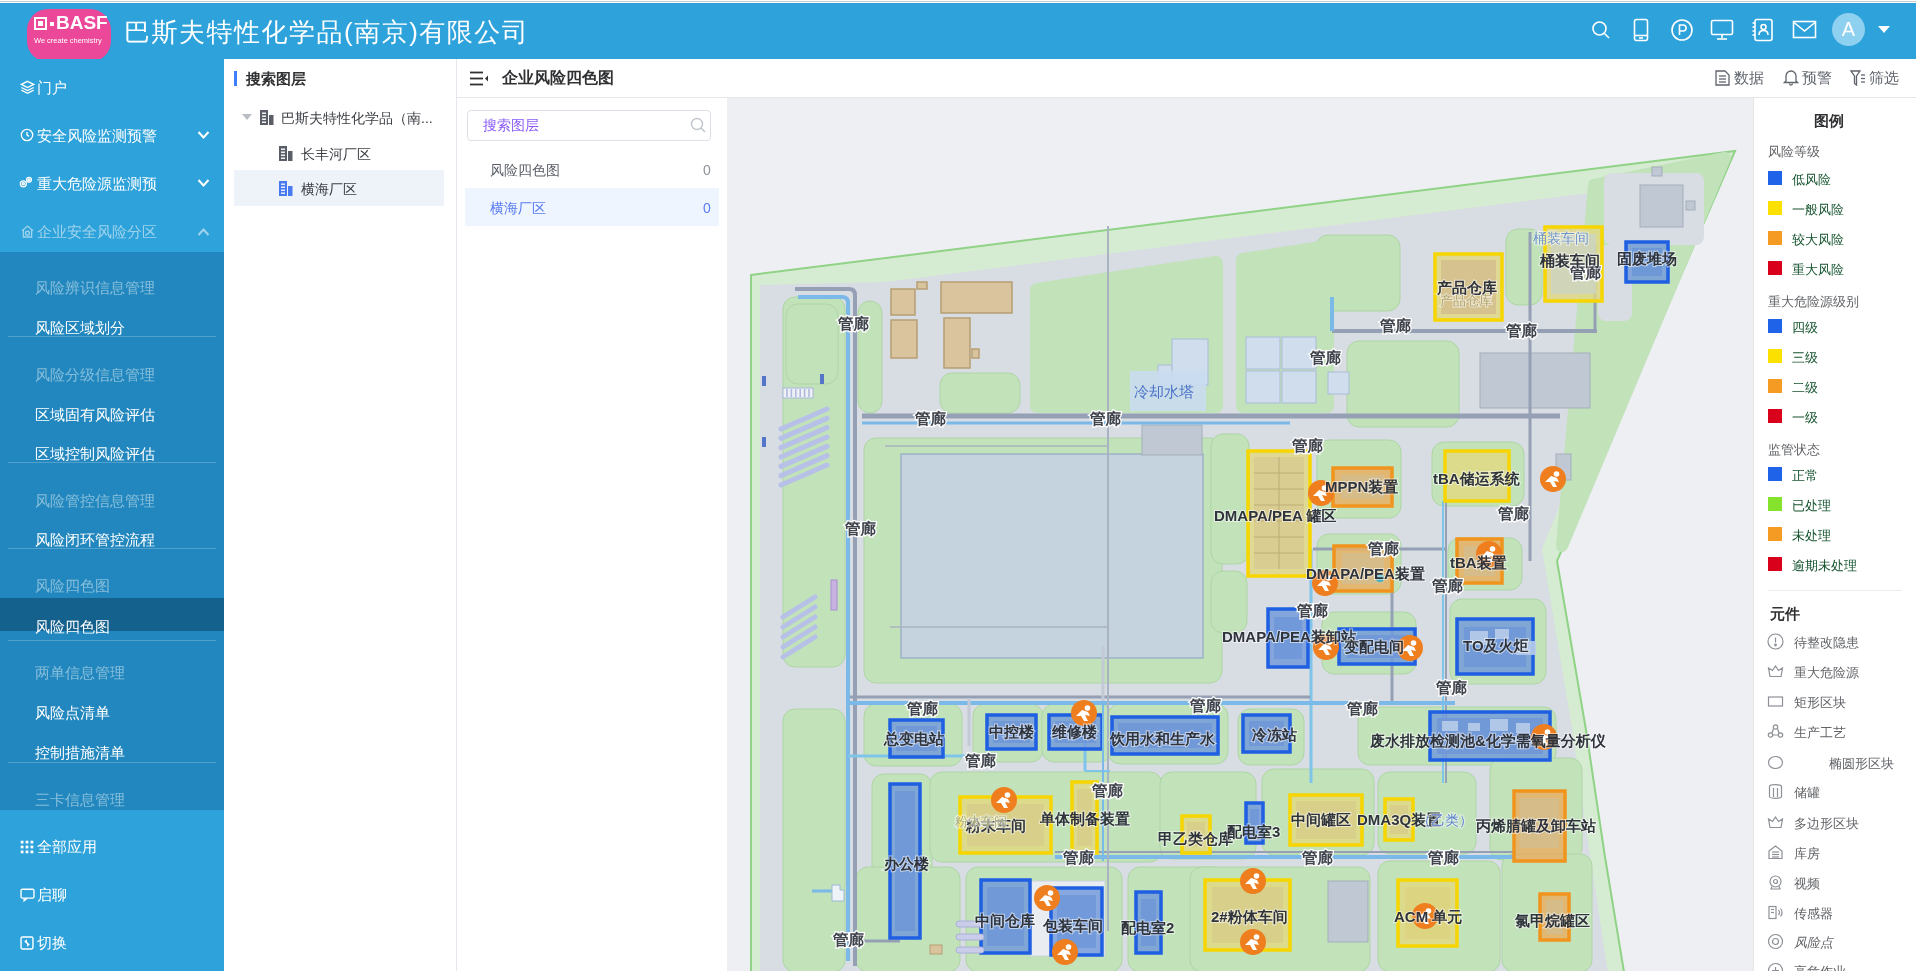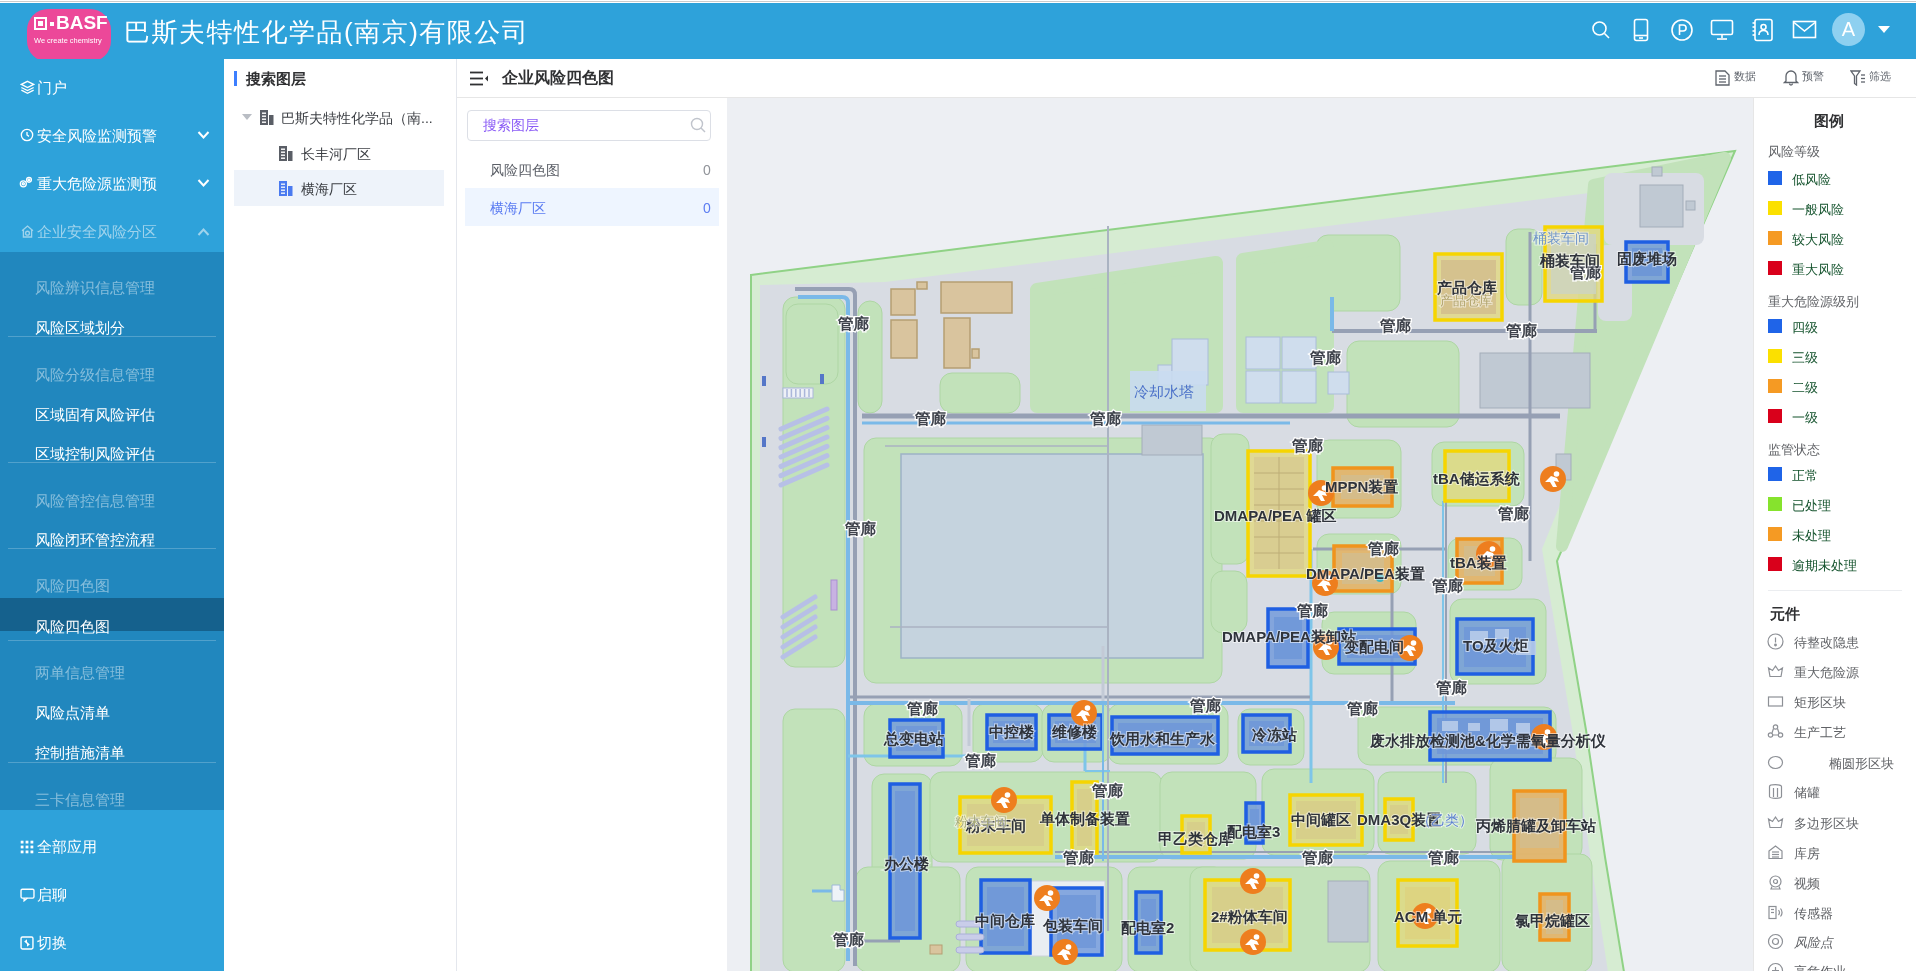--- a/index.html
+++ b/index.html
@@ -18,21 +18,21 @@
 .stx { position:absolute; left:35px; color:#fff; font-size:15px; white-space:nowrap;margin-top:12px; }
 .dim { color:rgba(255,255,255,0.45); }
 .sdiv { position:absolute; left:8px; width:208px; height:1px; background:rgba(255,255,255,0.22); }
 #panel2 { position:absolute; left:224px; top:59px; width:233px; height:912px; background:#fff; border-right:1px solid #e4e7ed; }
 #p2bar { position:absolute; left:234px; top:71px; width:3px; height:15px; background:#3d7fff; }
 #p2title { position:absolute; left:246px; top:70px; font-size:15px; font-weight:bold; color:#303133; }
 #tsel { position:absolute; left:234px; top:170px; width:210px; height:36px; background:#eef3fa; }
 .trow { position:absolute; font-size:14px; color:#3c3f44; white-space:nowrap; }
 #chead { position:absolute; left:457px; top:59px; width:1459px; height:39px; background:#fff; border-bottom:1px solid #e6e6e6; }
 #ctitle { position:absolute; left:502px; top:68px; font-size:16px; font-weight:bold; color:#303133; }
-.hbtn { position:absolute; top:69px; font-size:11px; color:#5f646c; }
+.hbtn { position:absolute; top:69px; font-size:15px; color:#5f646c; }
 #searchpanel { position:absolute; left:457px; top:98px; width:270px; height:873px; background:#fff; }
 #sbox { position:absolute; left:467px; top:110px; width:244px; height:31px; border:1px solid #dcdfe6; border-radius:4px; background:#fff; }
 #sbox .ph { position:absolute; left:15px; top:6px; font-size:14px; color:#8b5cf6; }
 #lrow2 { position:absolute; left:465px; top:188px; width:254px; height:38px; background:#eef5ff; }
 .ltxt { position:absolute; font-size:14px; white-space:nowrap; }
 #maparea { position:absolute; left:727px; top:98px; width:1026px; height:873px; background:#edeff3; overflow:hidden; }
 #legend { position:absolute; left:1753px; top:98px; width:163px; height:873px; background:#fff; border-left:1px solid #e6e6e6; }
 .lg-title { position:absolute; left:1770px; font-size:15px; font-weight:bold; color:#303133; }
 .lg-sec { position:absolute; left:1768px; font-size:13px; color:#606266; }
 .lg-sw { position:absolute; left:1768px; width:14px; height:14px; }

